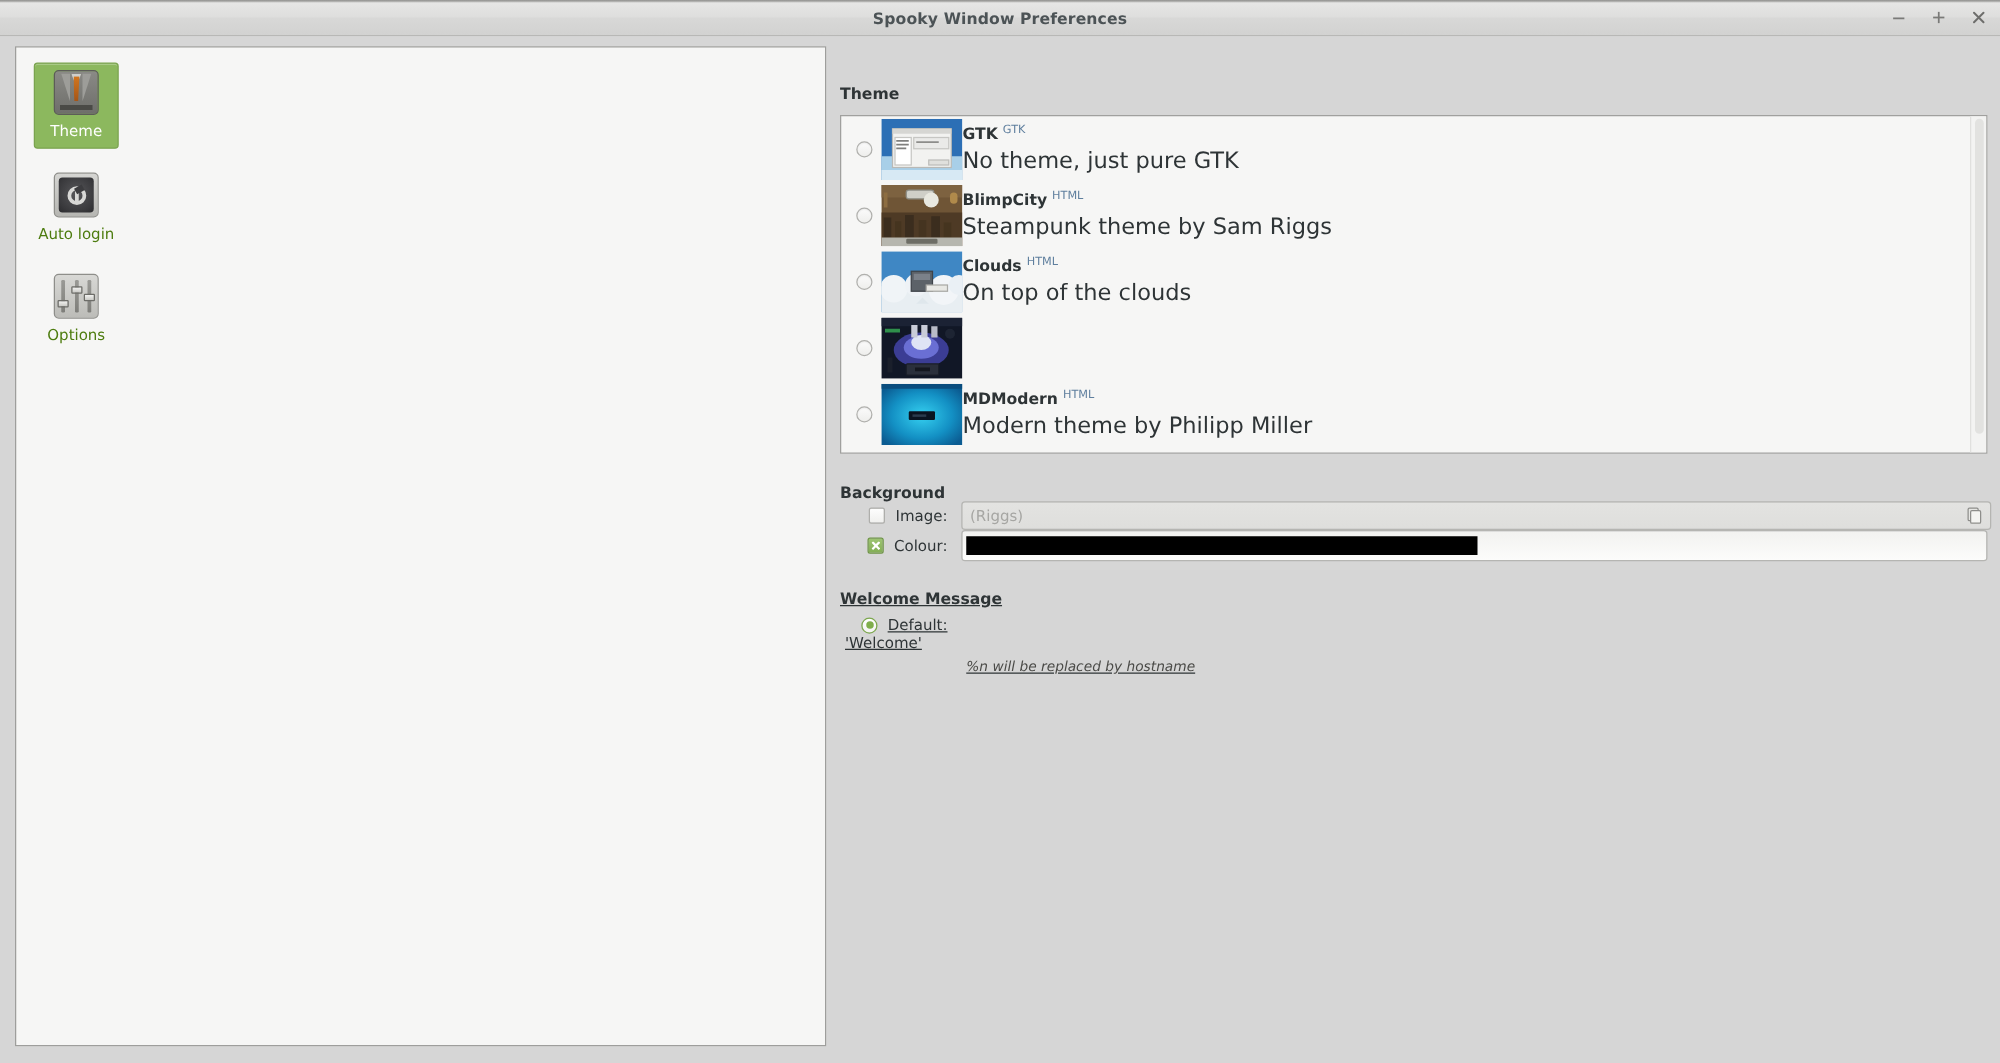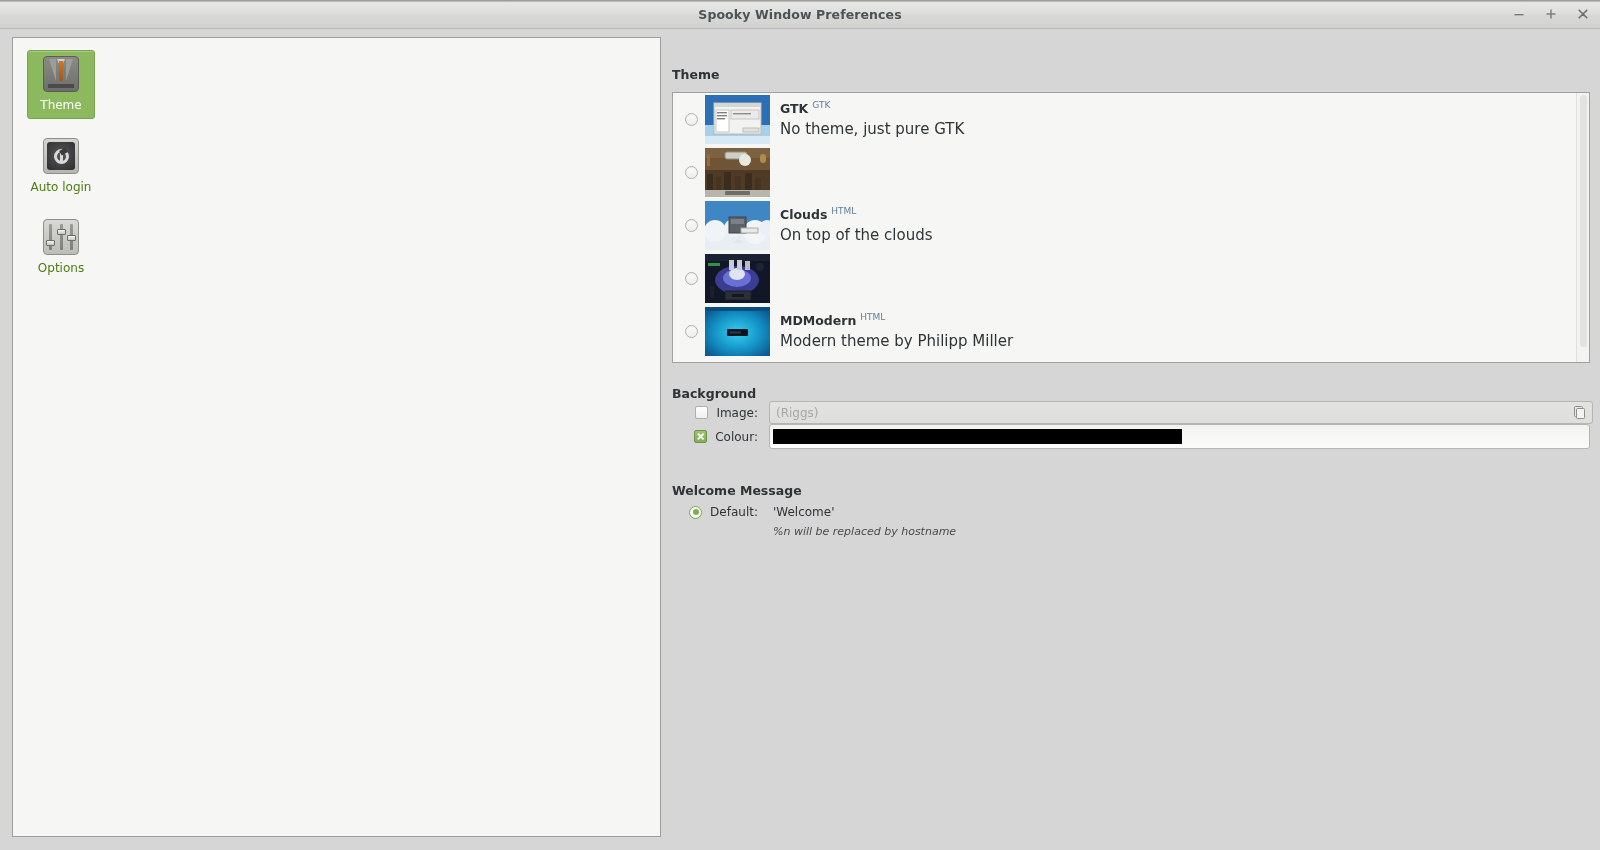--- a/index.html
+++ b/index.html
@@ -229,30 +229,30 @@
     border: 1px solid #b0b0ad;
     box-shadow: inset 0 1px 1px rgba(0,0,0,0.05);
   }
   .thumb {
     width: 65px; height: 49px;
     flex: 0 0 65px;
     border: 0;
     overflow: hidden;
     position: relative;
   }
-  .theme-text { margin-left: 10px; line-height: 1.35; }
+  .theme-text { margin-left: 0; line-height: 1.35; }
   .theme-name {
     font-size: 12.5px; font-weight: bold; color: #2e3436;
     display: inline;
   }
   .theme-kind {
     font-size: 9px; color: #5f7f9e; margin-left: 4px;
     vertical-align: super;
   }
-  .theme-desc { font-size: 15px; color: #2e3436; margin-top: 1px; text-align: center; }
+  .theme-desc { font-size: 18px; color: #2e3436; margin-top: 1px; text-align: center; }
 
   .list-scrollbar {
     width: 13px;
     background: #f3f3f2;
     border-left: 1px solid #e0e0de;
     position: relative;
   }
   .list-scrollbar .thumb-bar {
     position: absolute; left: 3px; right: 2px; top: 2px;
     height: 252px;
@@ -325,22 +325,22 @@
   .color-entry {
     flex: 1; height: 25px;
     border: 1px solid #b5b5b2;
     border-radius: 3px;
     background: linear-gradient(to bottom, #f2f2f0, #fcfcfb);
     display: flex; align-items: center;
     padding: 0 3px;
   }
 
   
-  .welcome-section { margin-top: 34px; }
-  .radio-row { display: flex; align-items: flex-start; margin-top: 7px; }
+  .welcome-section { margin-top: 22px; text-decoration: underline; }
+  .radio-row { display: flex; align-items: flex-start; margin-top: 7px; flex-direction: column; }
   .radio-label-cell {
     width: 97px; display: flex; align-items: center;
     justify-content: flex-end; padding-right: 11px;
   }
   .radio-ctl {
     width: 13px; height: 13px; border-radius: 50%;
     background: linear-gradient(to bottom, #fbfbfb, #eeeeec);
     border: 1px solid #aeaeab;
     margin-right: 8px;
     flex: 0 0 13px;
@@ -506,20 +506,26 @@
               <rect x="40" y="25" width="7" height="17" fill="#3b2d1e"></rect>
               <rect x="50" y="30" width="6" height="12" fill="#45341f"></rect>
               <rect x="20" y="4" width="22" height="7" rx="2" fill="#cfcfc8" stroke="#8e8e86"></rect>
               <circle cx="40" cy="12" r="6" fill="#e8e8e0"></circle>
               <rect x="55" y="6" width="6" height="9" rx="3" fill="#b08a4b"></rect>
               <rect x="2" y="6" width="3" height="12" fill="#8d6d41"></rect>
               <rect x="0" y="42" width="65" height="7" fill="#b6b6ae"></rect>
               <rect x="20" y="43" width="25" height="4" rx="1" fill="#6e6e66"></rect>
             </svg>
           </div>
+          <div class="theme-text">
+            <div>
+              <span class="theme-name">BlimpCity</span><span class="theme-kind">HTML</span>
+            </div>
+            <div class="theme-desc">Steampunk theme by Sam Riggs</div>
+          </div>
         </div>
 
         <div class="theme-row">
           <div class="radio-cell">
             <div class="radio"></div>
           </div>
           <div class="thumb">
             <svg width="65" height="49" viewBox="0 0 65 49" preserveAspectRatio="none">
               <rect width="65" height="49" fill="#3f87c4"></rect>
               <rect y="28" width="65" height="21" fill="#e8eef2"></rect>

